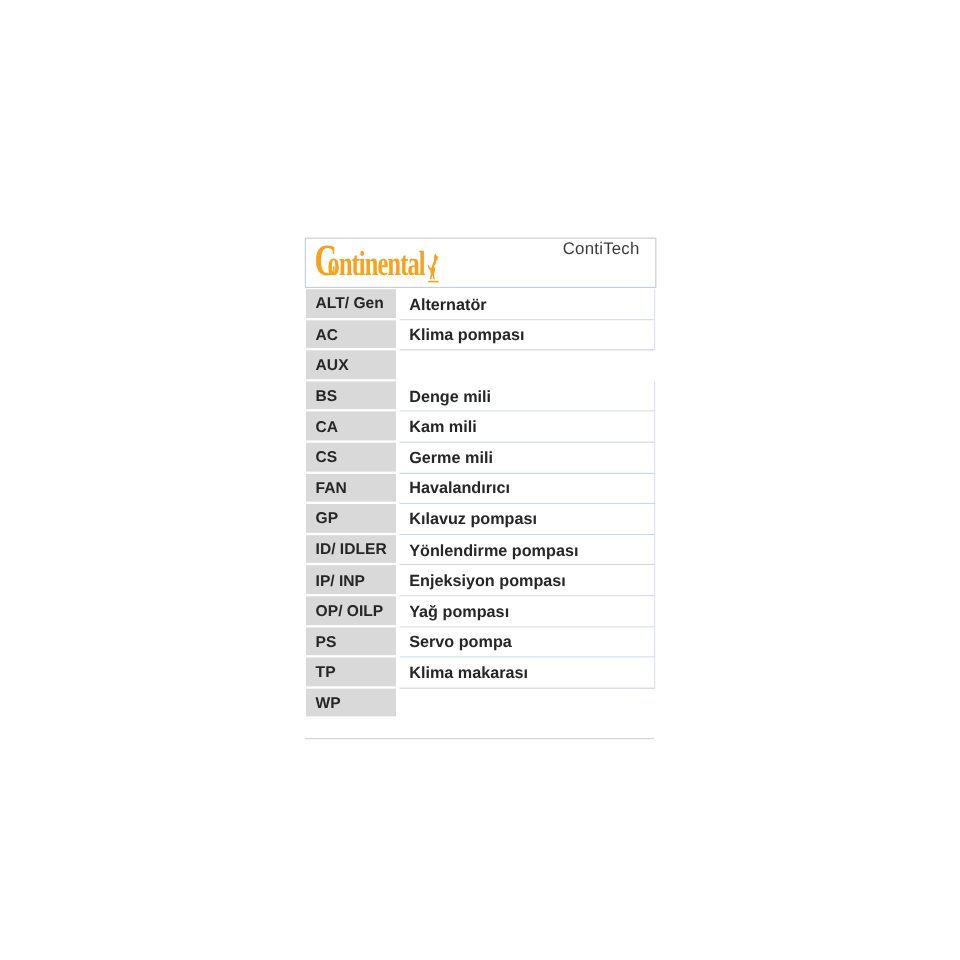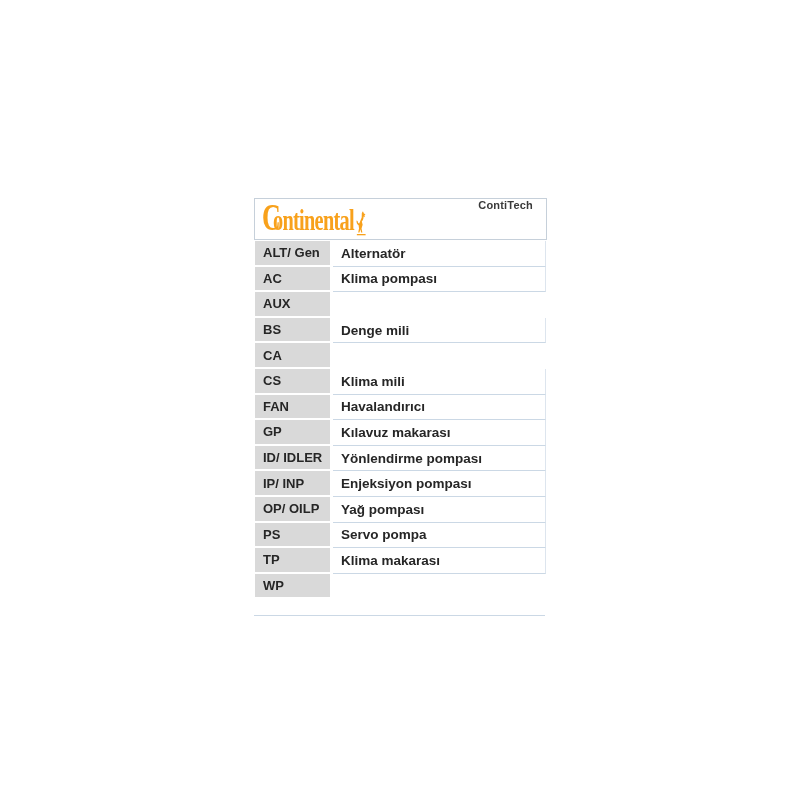--- a/index.html
+++ b/index.html
@@ -50,22 +50,22 @@
     letter-spacing: -1px;
   }
   .horse {
     width: 16px;
     height: 26px;
     margin-left: 3px;
     margin-bottom: 0px;
     flex: 0 0 auto;
   }
   .contitech {
-    font-size: 11px;
-    font-weight: bold;
+    font-size: 14px;
+    font-weight: normal;
     color: #3a3a3a;
     letter-spacing: 0.2px;
   }
   .abbr-table {
     margin: 1px 0 16px 1px;
     width: 291px;
   }
   .row {
     display: grid;
     grid-template-columns: 75px 213px;
@@ -130,32 +130,33 @@
       </div>
       <div class="row">
         <div class="cell-abbr">AUX</div>
       </div>
       <div class="row">
         <div class="cell-abbr">BS</div>
         <div class="cell-meaning">Denge mili</div>
       </div>
       <div class="row">
         <div class="cell-abbr">CA</div>
+        <div class="cell-meaning">Kam mili</div>
       </div>
       <div class="row">
         <div class="cell-abbr">CS</div>
-        <div class="cell-meaning">Klima mili</div>
+        <div class="cell-meaning">Germe mili</div>
       </div>
       <div class="row">
         <div class="cell-abbr">FAN</div>
         <div class="cell-meaning">Havalandırıcı</div>
       </div>
       <div class="row">
         <div class="cell-abbr">GP</div>
-        <div class="cell-meaning">Kılavuz makarası</div>
+        <div class="cell-meaning">Kılavuz pompası</div>
       </div>
       <div class="row">
         <div class="cell-abbr">ID/ IDLER</div>
         <div class="cell-meaning">Yönlendirme pompası</div>
       </div>
       <div class="row">
         <div class="cell-abbr">IP/ INP</div>
         <div class="cell-meaning">Enjeksiyon pompası</div>
       </div>
       <div class="row">

